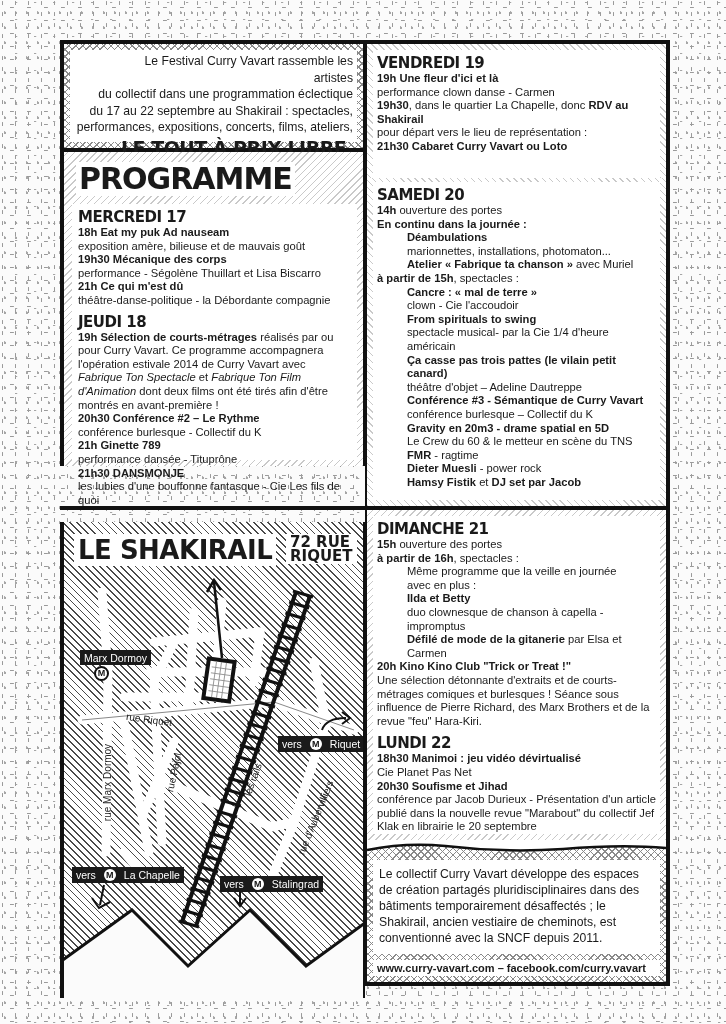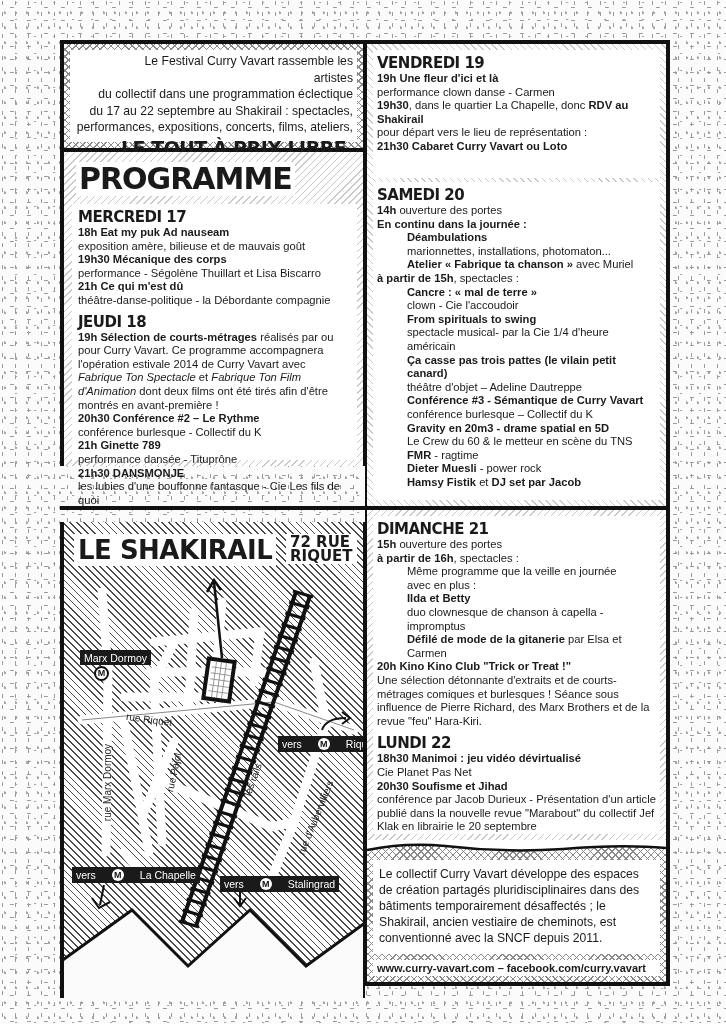--- a/index.html
+++ b/index.html
@@ -64,21 +64,21 @@
   #sam { left: 305px; top: 138px; width: 305px; height: 328px; border-right: 4px solid #111; border-left: 2px solid #111; }
   #sam .white-box { left: 6px; top: 4px; right: 6px; bottom: 6px; padding: 2px 4px; }
 
   .hr-line { position: absolute; left: 0; width: 610px; top: 466px; height: 4px; background: #111; }
 
   
   #map { left: 0; top: 470px; width: 305px; height: 476px; border-left: 4px solid #111; border-right: 2px solid #111; overflow: hidden; margin-top: 12px; }
   #map svg { position: absolute; left: 0; top: 0; }
   .map-title { position: absolute; left: 10px; top: 12px; background: #fff; font-family: "DejaVu Sans", sans-serif; font-weight: bold; font-size: 26px; letter-spacing: -0.5px; padding: 0 4px; line-height: 32px; }
   .map-addr { position: absolute; left: 222px; top: 12px; background: #fff; font-family: "DejaVu Sans", sans-serif; font-weight: bold; font-size: 15px; line-height: 14px; padding: 1px 4px; }
-  .metro-tag { position: absolute; background: #1a1a1a; color: #fff; font-size: 10.5px; padding: 1px 4px; white-space: nowrap; line-height: 14px; display: flex; align-items: center; gap: 16px; }
+  .metro-tag { position: absolute; background: #1a1a1a; color: #fff; font-size: 10.5px; padding: 1px 4px; white-space: nowrap; line-height: 14px; display: flex; align-items: center; gap: 8px; }
   .metro-m { display: inline-block; width: 12px; height: 12px; border-radius: 50%; background: #fff; color: #111; font-weight: bold; font-size: 9px; text-align: center; line-height: 12px; }
   .metro-m.outline { background: #fff; border: 2px solid #111; width: 11px; height: 11px; line-height: 11px; }
   .street { position: absolute; font-size: 10px; color: #222; background: rgba(255,255,255,0.0); white-space: nowrap; }
 
   
   #dim { left: 305px; top: 470px; width: 305px; height: 330px; border-right: 4px solid #111; border-left: 2px solid #111; }
   #dim .white-box { left: 6px; top: 6px; right: 6px; bottom: 6px; padding: 2px 4px; }
   .blog { font-size: 11px; margin-top: 8px; padding-left: 8px; }
   .blog b { font-weight: bold; }
 

